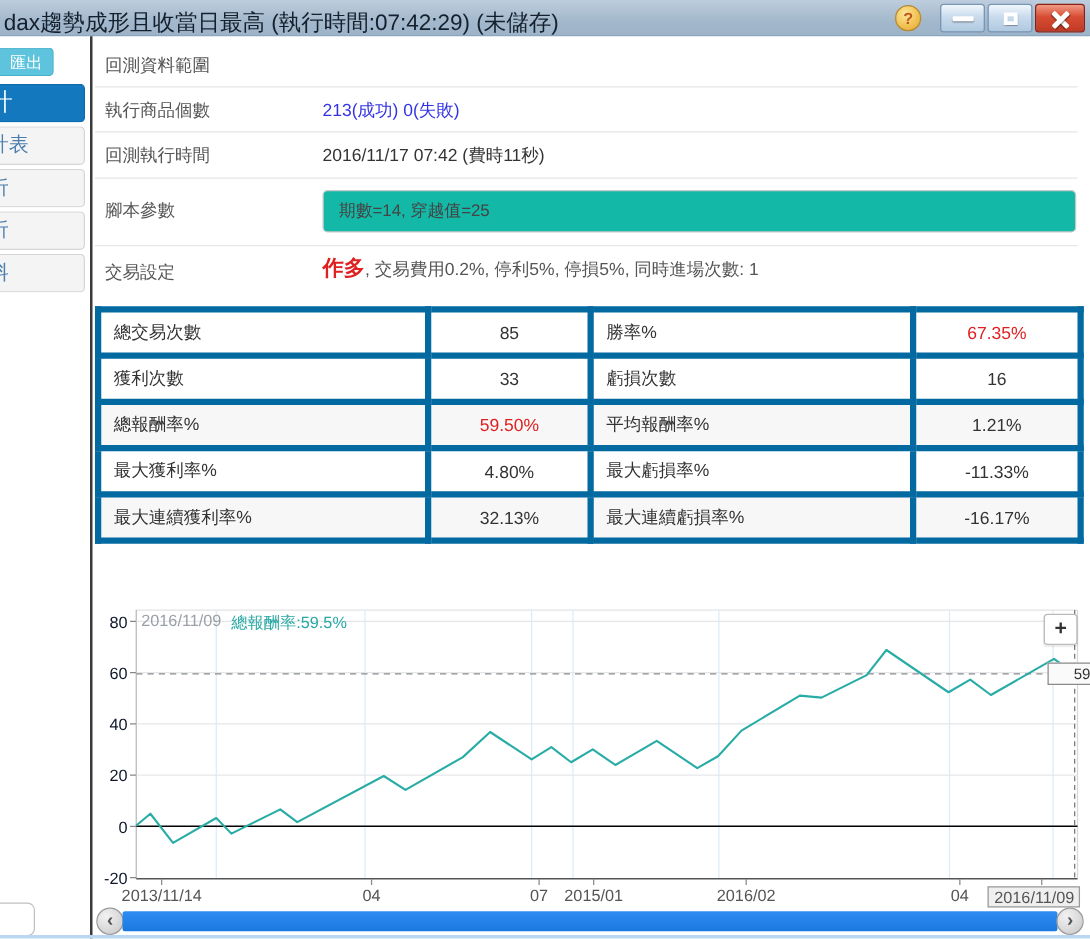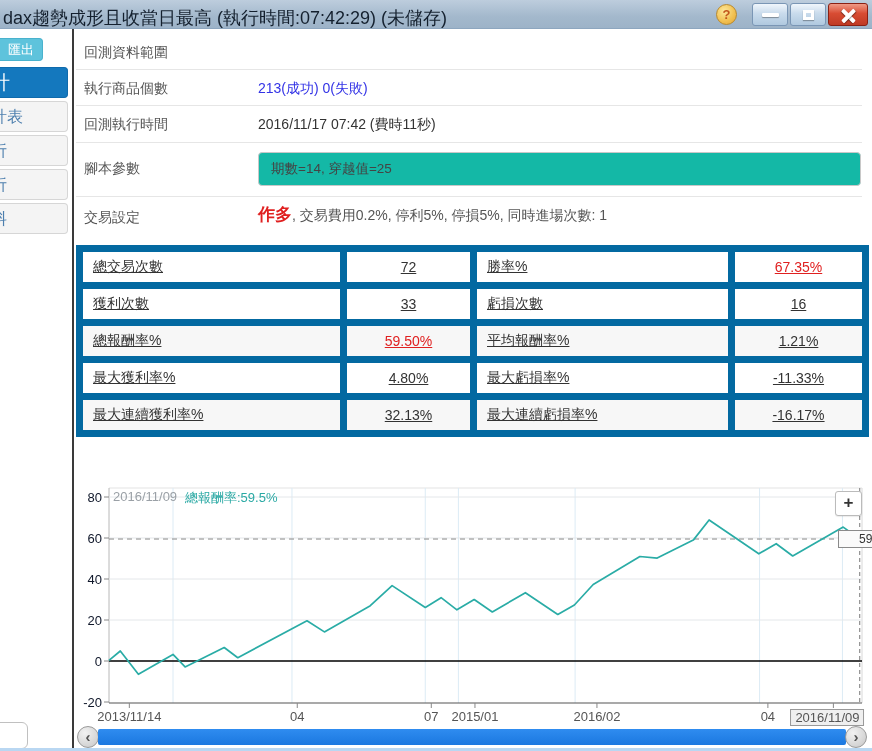--- a/index.html
+++ b/index.html
@@ -48,21 +48,21 @@
   .info-value.blue { color:#3333e6; }
   .sep { position:absolute; left:76px; width:786px; height:1px; background:#e6e6e6; }
   .param-input { position:absolute; left:258px; top:152px; width:603px; height:34px; background:#14b8a6;
     border:1px solid #c8c8c8; border-radius:4px; color:#444; font-size:13.5px; padding-left:12px;
     font-family:"Liberation Sans",sans-serif; }
   .trade-line { position:absolute; left:258px; top:203px; font-size:14px; color:#555; white-space:nowrap; }
   .trade-line .hl { color:#e02020; font-weight:bold; font-size:17px; }
 
   
   #stats-table { position:absolute; left:76px; top:245px; width:786px; border-collapse:collapse; table-layout:fixed; }
-  #stats-table td { border:7px solid #0369a1; height:37px; font-size:14px; color:#333; padding:0 0 0 10px;text-decoration:underline; }
+  #stats-table td { border:5px solid #0369a1; height:37px; font-size:14px; color:#333; padding:0 0 0 10px; }
   #stats-table td.val { text-align:center; padding:0; }
   #stats-table td.red { color:#e02020; }
   #stats-table tr.alt { background:#f7f7f7; }
 
   
   #chart { position:absolute; left:0; top:485px; width:872px; height:266px; }
   #chart svg { position:absolute; left:0; top:0; }
   .y-tick { position:absolute; width:30px; text-align:right; font-size:13px; color:#0f172a; }
   .x-tick { position:absolute; font-size:13px; color:#555; white-space:nowrap; transform:translateX(-50%); }
   .x-tick.boxed { border:1px solid #999; background:#efefef; padding:0 4px; transform:translateX(-58%); }
@@ -135,21 +135,21 @@
 
   <div class="info-label" style="top:209px">交易設定</div>
   <div class="trade-line">
     <span class="hl">作多</span><span>, 交易費用0.2%, 停利5%, 停損5%, 同時進場次數: 1</span>
   </div>
 
   <table id="stats-table">
       <tbody id="stats-body">
         <tr>
           <td class="" style="width: 264px;">總交易次數</td>
-          <td class="val" style="width: 130px;">72</td>
+          <td class="val" style="width: 130px;">85</td>
           <td class="" style="width: 258px;">勝率%</td>
           <td class="val red" style="width: 134px;">67.35%</td>
         </tr>
         <tr>
           <td class="" style="width: 264px;">獲利次數</td>
           <td class="val" style="width: 130px;">33</td>
           <td class="" style="width: 258px;">虧損次數</td>
           <td class="val" style="width: 134px;">16</td>
         </tr>
         <tr class="alt">

